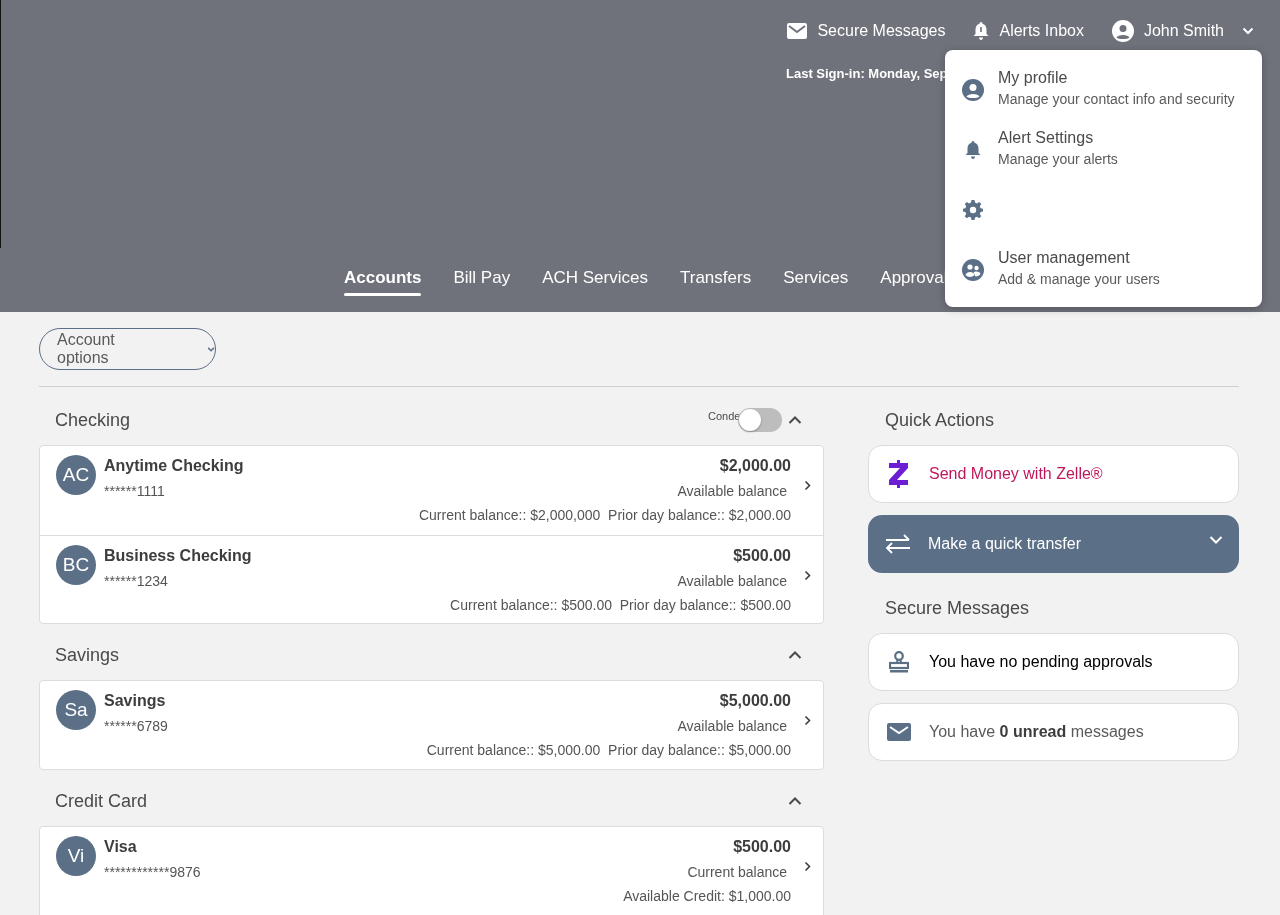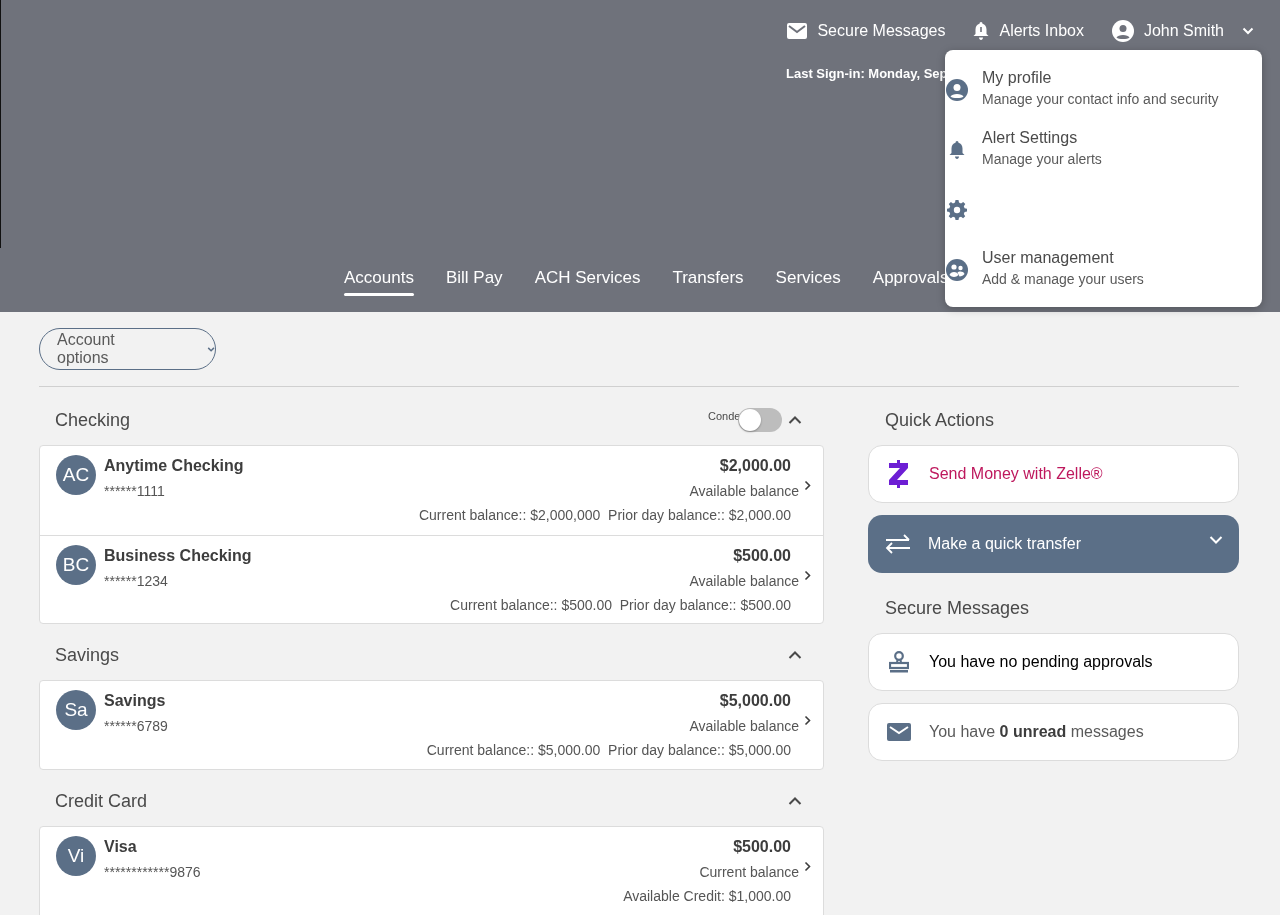--- a/index.html
+++ b/index.html
@@ -8,25 +8,25 @@
 
   .header { position: absolute; left: 0; top: 0; width: 1280px; height: 312px; background: #6f727b; }
   .header .leftbar { position: absolute; left: 0; top: 0; width: 1px; height: 248px; background: #111; }
   .topbar { position: absolute; top: 20px; right: 26px; display: flex; align-items: center; gap: 0; color: #fff; font-size: 16px; }
   .topbar .item { display: flex; align-items: center; gap: 10px; margin-left: 28px; cursor: pointer; }
   .topbar .item svg { fill: #fff; }
   .signin { position: absolute; top: 66px; left: 786px; color: #fff; font-size: 13px; font-weight: bold; white-space: nowrap; width: 160px; overflow: hidden; }
 
   .nav { position: absolute; top: 268px; left: 344px; display: flex; gap: 32px; color: #fff; font-size: 17px; }
   .nav .tab { position: relative; padding-bottom: 8px; cursor: pointer; }
-  .nav .tab.active { font-weight: normal; }
+  .nav .tab.active { font-weight: bold; }
   .nav .tab.active::after { content: ""; position: absolute; left: 0; right: 0; bottom: 0; height: 3px; background: #fff; border-radius: 2px; }
 
   .dropdown { position: absolute; left: 945px; top: 50px; width: 317px; height: 257px; background: #fff; border-radius: 8px; box-shadow: 0 2px 8px rgba(0,0,0,0.25); padding-top: 18px; z-index: 10; }
-  .dd-item { display: flex; align-items: flex-start; height: 60px; padding-left: 0; cursor: pointer; }
+  .dd-item { display: flex; align-items: flex-start; height: 60px; padding-left: 16px; cursor: pointer; }
   .dd-item .ic { width: 24px; height: 24px; margin-top: 10px; margin-right: 13px; display: flex; align-items: center; justify-content: center; }
   .dd-item .ic svg { fill: #5b6f87; }
   .dd-item .t1 { font-size: 16px; color: #4a4a4a; line-height: 20px; }
   .dd-item .t2 { font-size: 14px; color: #5a5a5a; line-height: 22px; }
 
   .acct-opts { position: absolute; left: 39px; top: 328px; width: 177px; height: 42px; border: 1px solid #5b6f87; border-radius: 21px; display: flex; align-items: center; padding-left: 17px; font-size: 16px; color: #5a5a5a; cursor: pointer; background: transparent; gap: 45px; }
   .acct-opts .chev { margin-left: 12px; }
   .divider { position: absolute; left: 39px; top: 386px; width: 1200px; height: 1px; background: #d0d0d0; }
 
   .section-title { position: absolute; font-size: 18px; color: #4a4a4a; }
@@ -35,21 +35,21 @@
   .toggle { position: absolute; left: 738px; top: 408px; width: 44px; height: 24px; border-radius: 12px; background: #bdbdbd; cursor: pointer; }
   .toggle .knob { position: absolute; left: 1px; top: 1px; width: 22px; height: 22px; background: #fff; border-radius: 50%; box-shadow: 0 1px 2px rgba(0,0,0,0.3); }
 
   .card { position: absolute; left: 39px; width: 785px; background: #fff; border: 1px solid #dcdcdc; border-radius: 4px; overflow: hidden; }
   .acct { position: relative; height: 89px; cursor: pointer; }
   .acct + .acct { border-top: 1px solid #dcdcdc; }
   .avatar { position: absolute; left: 16px; top: 9px; width: 40px; height: 40px; border-radius: 50%; background: #5b6f87; color: #fff; font-size: 19px; display: flex; align-items: center; justify-content: center; }
   .acct .name { position: absolute; left: 64px; top: 11px; font-size: 16px; font-weight: bold; color: #3d3d3d; }
   .acct .num { position: absolute; left: 64px; top: 37px; font-size: 14px; color: #555; }
   .acct .amt { position: absolute; right: 32px; top: 11px; font-size: 16px; font-weight: bold; color: #3d3d3d; }
-  .acct .lbl { position: absolute; right: 24px; top: 37px; font-size: 14px; color: #555; }
+  .acct .lbl { position: absolute; right: 36px; top: 37px; font-size: 14px; color: #555; }
   .acct .extra { position: absolute; right: 32px; top: 61px; font-size: 14px; color: #555; white-space: nowrap; }
   .acct .arrow { position: absolute; right: 12px; top: 34px; }
 
   .qa-card { position: absolute; left: 868px; width: 371px; height: 58px; background: #fff; border: 1px solid #dcdcdc; border-radius: 14px; display: flex; align-items: center; cursor: pointer; }
   .qa-card .ic { width: 60px; display: flex; justify-content: center; }
   .qa-card .txt { font-size: 16px; }
   .transfer { position: absolute; left: 868px; top: 515px; width: 371px; height: 58px; background: #5b6f87; border-radius: 14px; display: flex; align-items: center; color: #fff; font-size: 16px; cursor: pointer; }
   .transfer .ic { width: 60px; display: flex; justify-content: center; }
   .transfer .chev { position: absolute; right: 16px; top: 20px; }
 </style>

